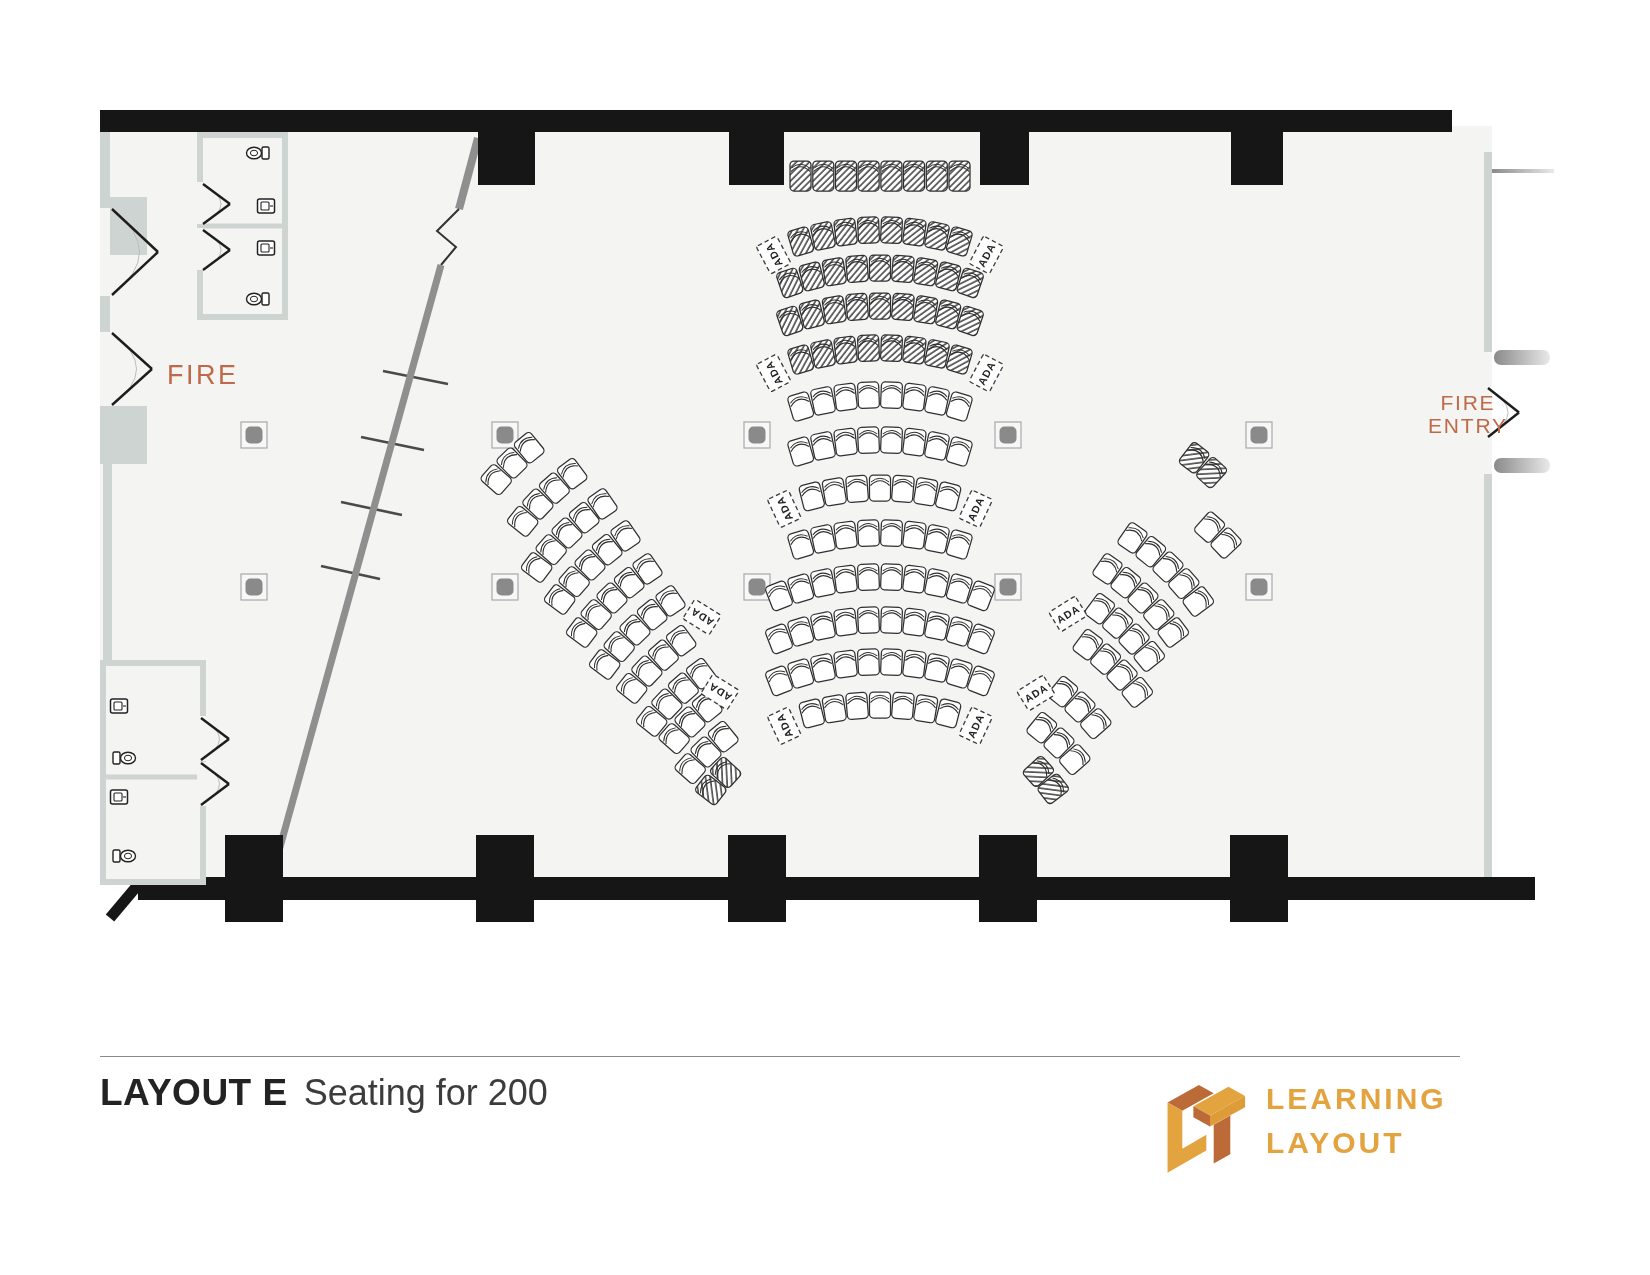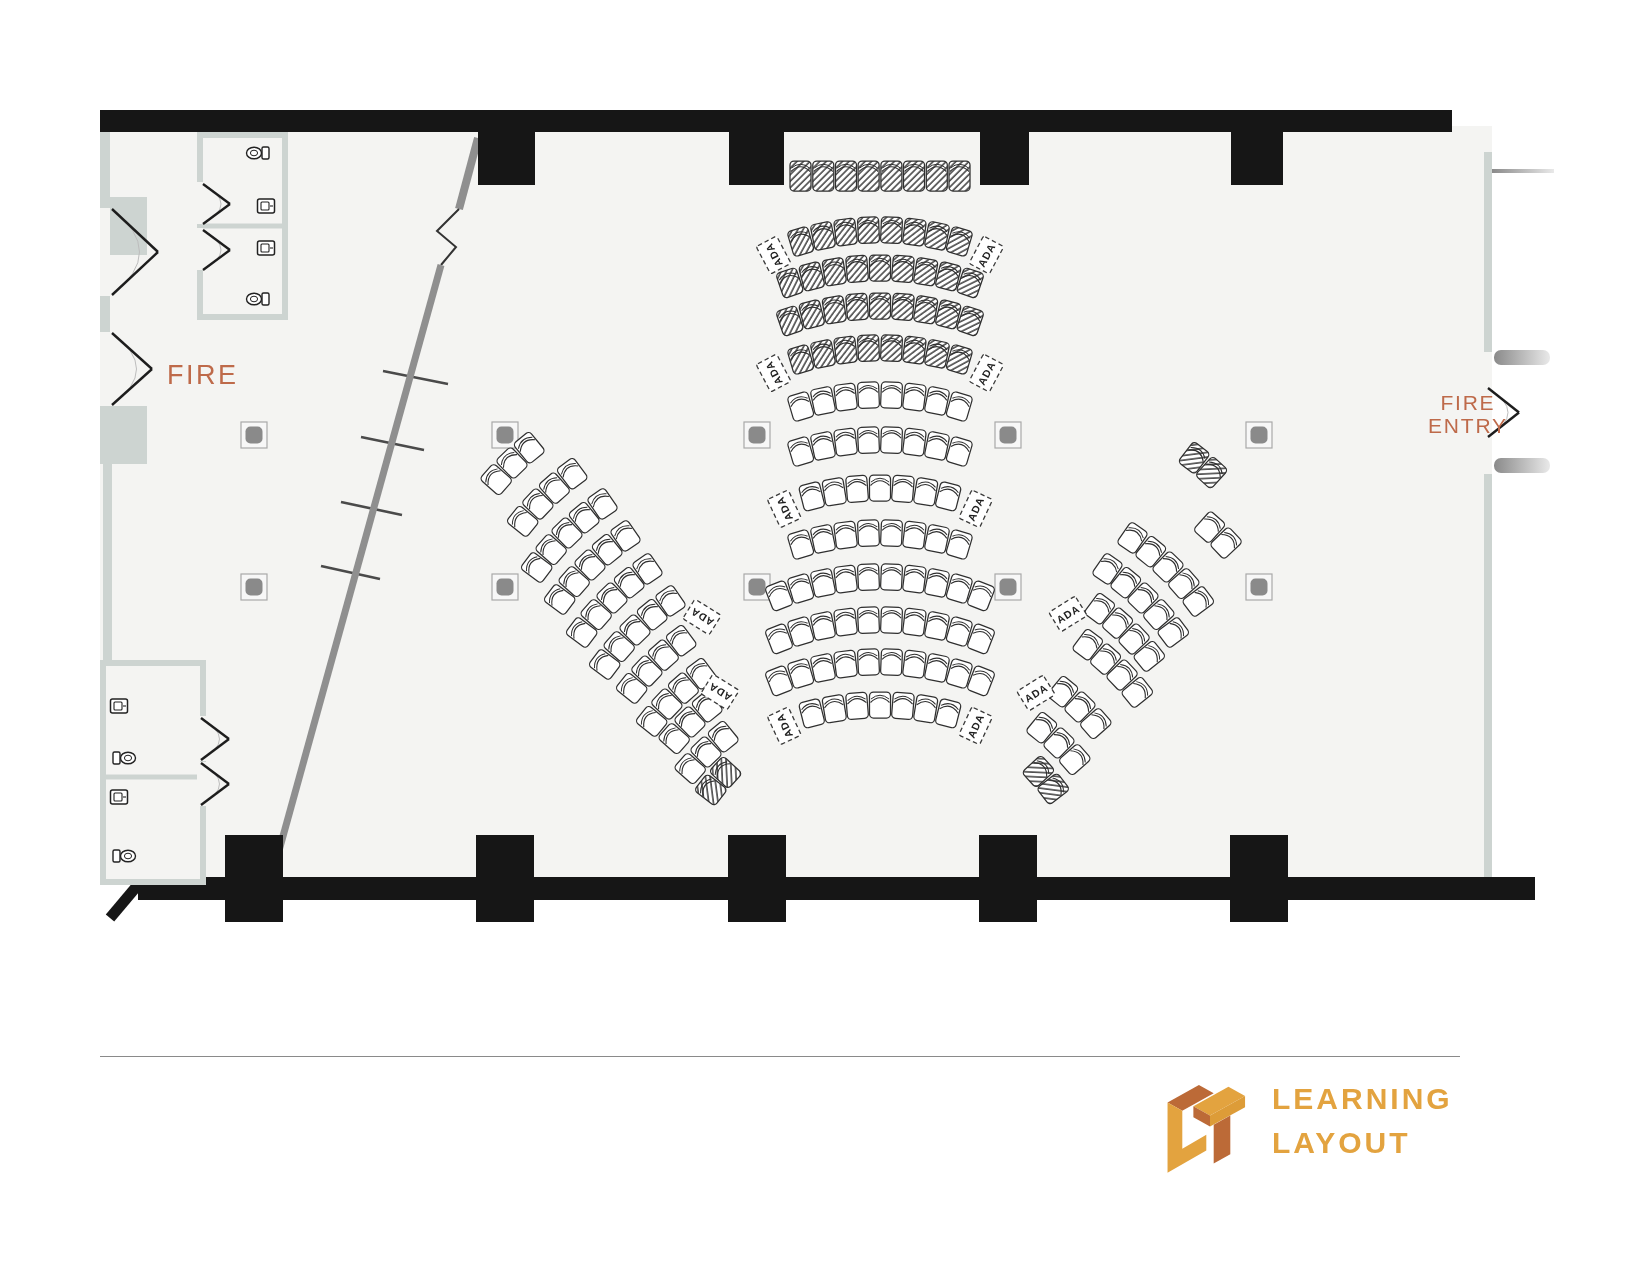--- a/index.html
+++ b/index.html
@@ -7,21 +7,21 @@
         font-family:"Liberation Sans", sans-serif;}
   #plan-svg{position:absolute;left:0;top:0;}
   .room-label{position:absolute;color:#BE6A4A;font-weight:500;letter-spacing:2.5px;}
   #entry-label{left:167px;top:360px;font-size:27px;}
   #fire-exit-label{left:1428px;top:391px;font-size:21px;line-height:23px;letter-spacing:1.8px;text-align:center;}
   #footer-rule{position:absolute;left:100px;top:1056px;width:1360px;height:0;border-top:1.6px solid #8a8a8a;}
   #footer-title{position:absolute;left:100px;top:1072px;white-space:nowrap;}
   #footer-title .t-bold{font-size:37px;font-weight:700;color:#232323;letter-spacing:0.5px;}
   #footer-title .t-light{font-size:36px;font-weight:300;color:#3c3c3c;margin-left:16px;}
   #logo{position:absolute;left:1162px;top:1068px;display:flex;align-items:center;}
-  #logo-text{margin-left:14px;}
+  #logo-text{margin-left:8px;}
   #logo-text div{font-size:30px;font-weight:700;color:#E3A33F;letter-spacing:3px;line-height:44px;}
 </style>
 </head>
 <body>
 
 <div id="page">
   <svg id="plan-svg" width="1650" height="1275">
       <defs>
         <pattern id="hatch" width="4.6" height="4.6" patternUnits="userSpaceOnUse" patternTransform="rotate(45)">
           <rect x="0" y="0" width="4.6" height="4.6" fill="#ffffff"></rect>
@@ -1133,20 +1133,23 @@
 
   <div id="entry-label" class="room-label">FIRE</div>
 
   <div id="fire-exit-label" class="room-label">
     <div>FIRE</div>
     <div>ENTRY</div>
   </div>
 
   <div id="footer-rule"></div>
 
+  <div id="footer-title">
+    <span class="t-bold">LAYOUT E</span><span class="t-light">Seating for 200</span>
+  </div>
 
   <div id="logo">
     <svg id="logo-mark" width="96" height="106" viewBox="0 0 104 112">
       <polygon points="6,36 40,17 56,26 22,45" fill="#BC6A37"></polygon>
       <polygon points="6,36 22,45 22,86 48,71 48,88 6,112" fill="#E3A33F"></polygon>
       <polygon points="34,40 72,19 90,29 52,50" fill="#E3A33F"></polygon>
       <polygon points="52,50 90,29 90,41 52,62" fill="#DD9C38"></polygon>
       <polygon points="34,40 52,50 52,62 34,52" fill="#BC6A37"></polygon>
       <polygon points="56,60 74,50 74,92 56,102" fill="#BC6A37"></polygon>
     </svg>

